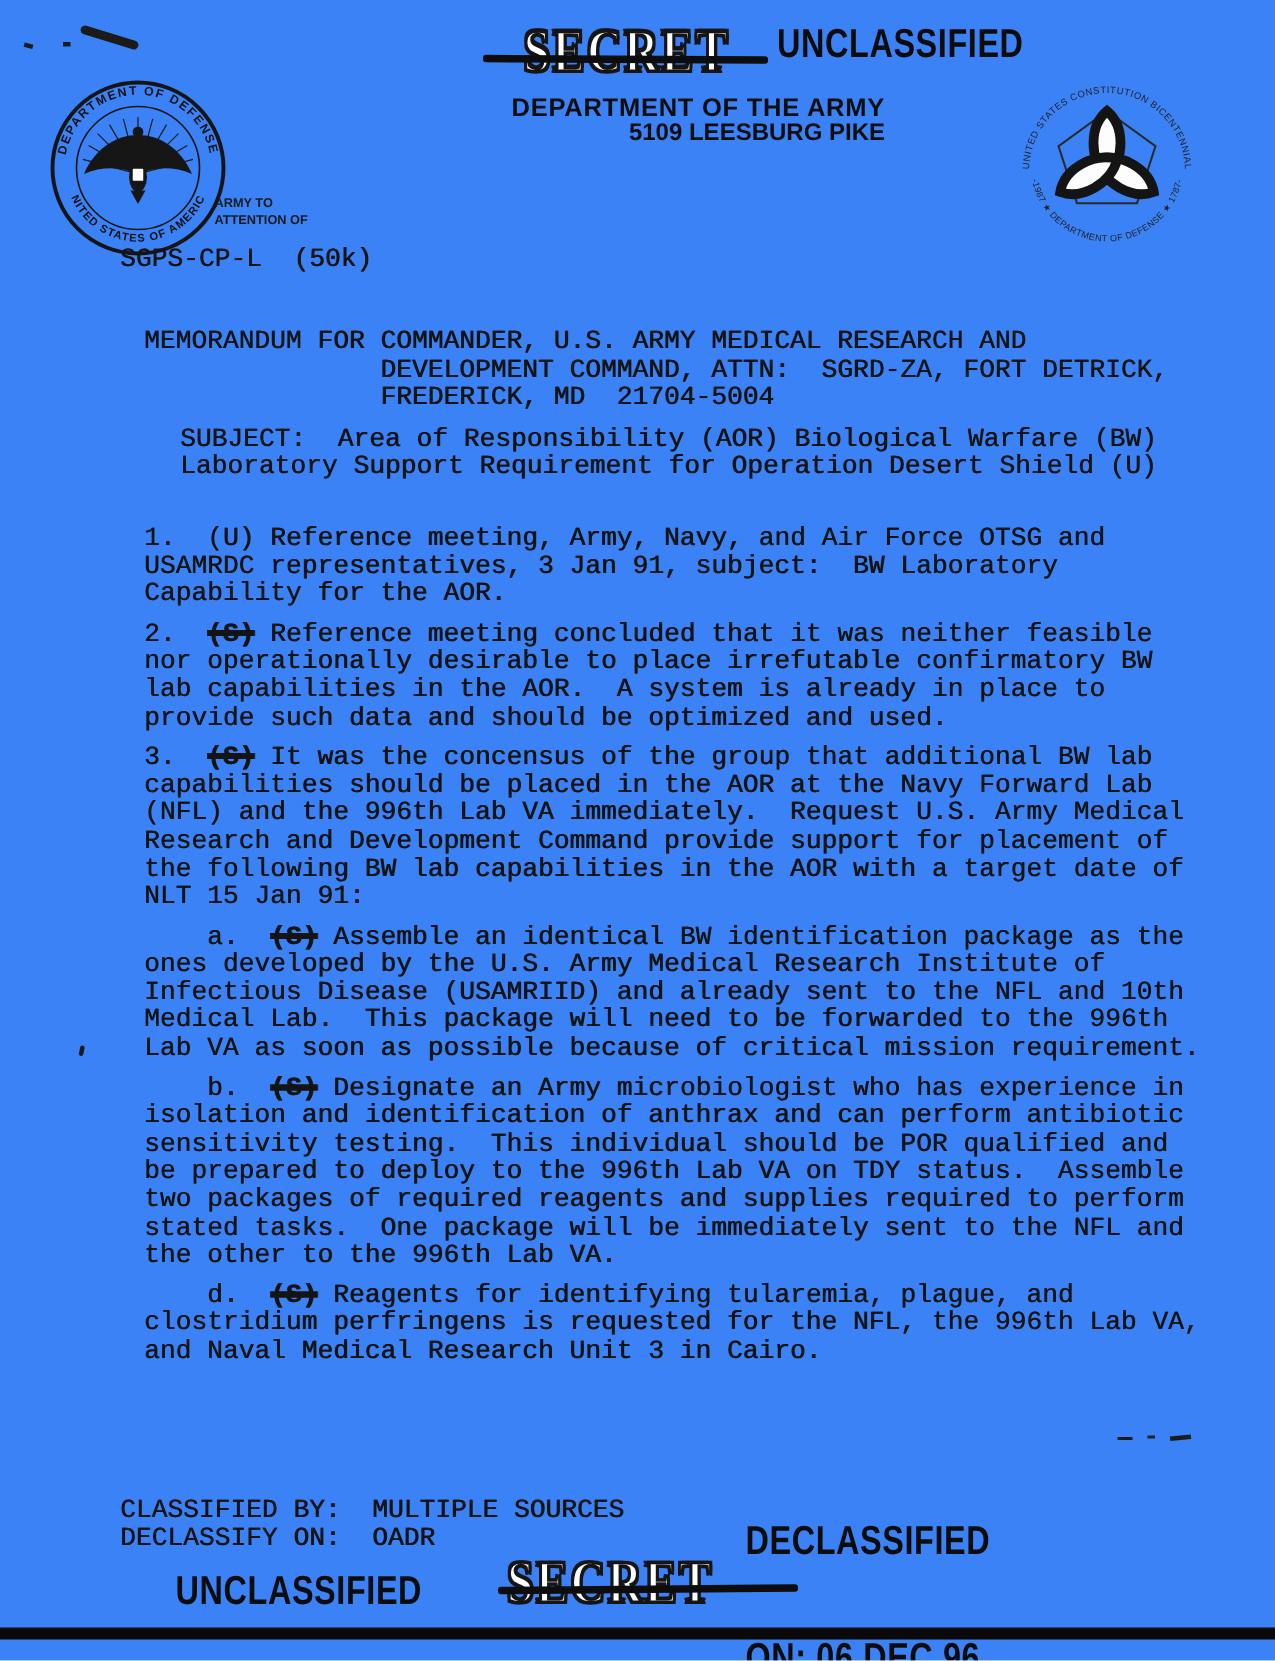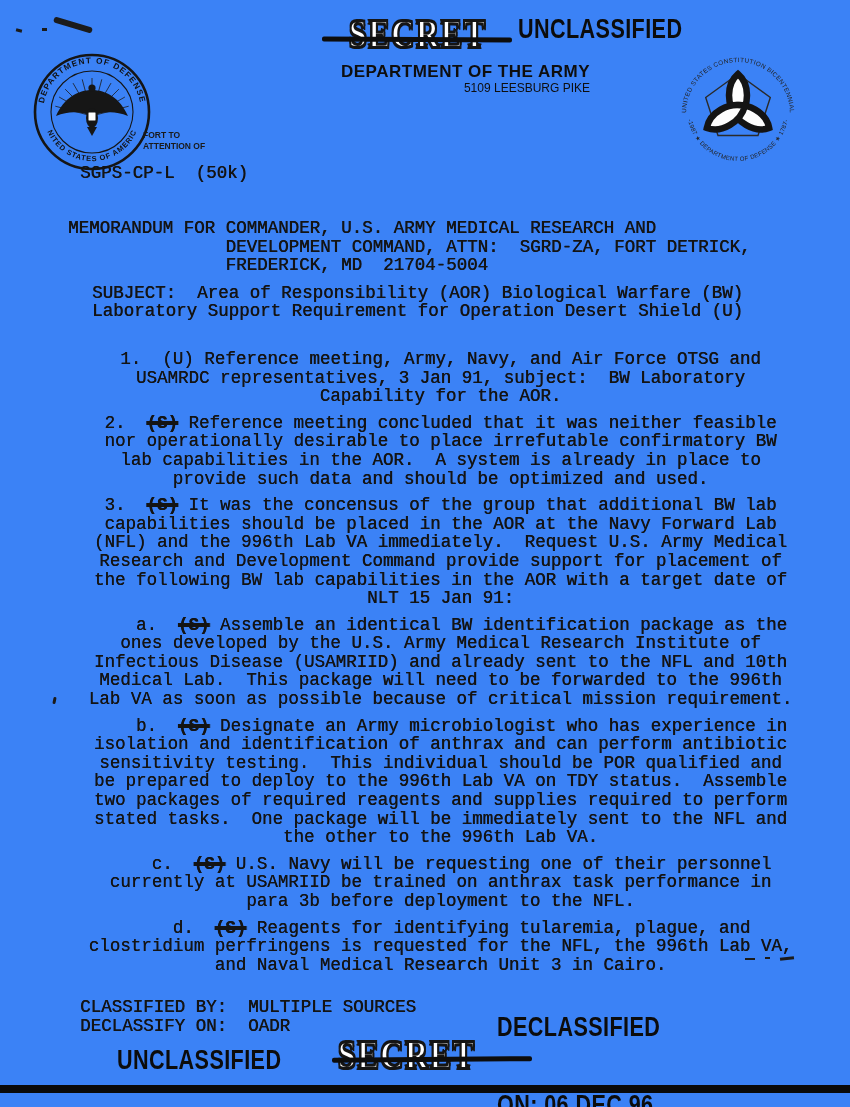--- a/index.html
+++ b/index.html
@@ -1,39 +1,39 @@
 <!DOCTYPE html>
 <html><head>
 <meta charset="utf-8">
 <style>
   html,body{margin:0;padding:0;background:#ffffff;}
   .page{position:relative;width:850px;height:1107px;background:#3b82f6;overflow:hidden;
         font-family:"Liberation Sans",sans-serif;color:#111;}
   
   .tw{font-family:"Liberation Mono",monospace;font-size:17.5px;line-height:18.6px;
       white-space:pre-wrap;color:#141414;text-shadow:0.4px 0 0 currentColor;margin:0;}
-  .body-block{position:absolute;left:68px;top:219px;width:745px;}
-  .para{margin:8px 0 0 0;text-align:center;}
+  .body-block{position:absolute;left:96px;top:219px;width:745px;}
+  .para{margin:8px 0 0 0;}
   .para-first{margin-top:29px;}
   .subject-block{margin-top:9px;margin-left:24px;}
   .mk-struck{text-decoration:line-through;text-decoration-thickness:3.5px;font-weight:bold;}
   
   .stamp{font-weight:bold;font-size:27px;line-height:26px;letter-spacing:0.5px;color:#0c0c0c;
          transform:scaleX(.8);transform-origin:0 0;white-space:pre;}
   .secret-stamp{font-family:"Liberation Serif",serif;font-weight:bold;font-size:40px;line-height:1;
          letter-spacing:2px;color:#fff;-webkit-text-stroke:2px #151515;
          text-shadow:-1.6px -1.6px 0 #151515,1.6px -1.6px 0 #151515,-1.6px 1.6px 0 #151515,1.6px 1.6px 0 #151515;
          transform:scaleX(.8);transform-origin:0 0;white-space:pre;}
   .strike-line{position:absolute;background:#0d0d0d;height:5px;border-radius:2px;}
   .abs{position:absolute;}
   
   .letterhead{position:absolute;left:250px;top:62px;width:340px;text-align:right;color:#0e0e0e;}
   .lh1{font-size:17px;font-weight:bold;line-height:19px;letter-spacing:0.5px;}
   .lh2{font-size:13px;font-weight:bold;line-height:16px;letter-spacing:0.3px;}
-  .lh3{font-size:12px;font-weight:normal;line-height:15px;}
+  .lh3{font-size:16px;font-weight:bold;line-height:15px;}
   .reply-to{position:absolute;left:143px;top:130px;font-size:8.5px;font-weight:bold;line-height:11px;
             white-space:pre-line;color:#1a1a1a;}
   
   .mark{position:absolute;background:#1b1b1b;}
   .footer-bar{position:absolute;left:0;top:1085px;width:850px;height:8px;background:#0a0a0a;}
 </style>
 </head>
 <body>
 
 <div class="page">
@@ -99,21 +99,21 @@
       <path d="M0,8 C-12,-4 -12,-26 0,-36 C12,-26 12,-4 0,8 Z" fill="#fdfdfd" stroke="#141414" stroke-width="6.5"></path>
       <path d="M0,8 C-12,-4 -12,-26 0,-36 C12,-26 12,-4 0,8 Z" fill="#fdfdfd" stroke="#141414" stroke-width="6.5" transform="rotate(120)"></path>
       <path d="M0,8 C-12,-4 -12,-26 0,-36 C12,-26 12,-4 0,8 Z" fill="#fdfdfd" stroke="#141414" stroke-width="6.5" transform="rotate(240)"></path>
     </g>
   </svg>
 
   <div class="letterhead">
     <div class="lh1">DEPARTMENT OF THE ARMY</div>
     <div class="lh3">5109 LEESBURG PIKE</div>
   </div>
-  <div class="reply-to">FORT TO
+  <div class="reply-to">ARMY TO
 ATTENTION OF</div>
 
   <div class="abs tw" style="left:80px;top:164px;text-align:right;">SGPS-CP-L  (50k)</div>
 
   <div class="body-block">
     <p class="tw">MEMORANDUM FOR COMMANDER, U.S. ARMY MEDICAL RESEARCH AND
                DEVELOPMENT COMMAND, ATTN:  SGRD-ZA, FORT DETRICK,
                FREDERICK, MD  21704-5004</p>
     <p class="tw subject-block">SUBJECT:  Area of Responsibility (AOR) Biological Warfare (BW)
 Laboratory Support Requirement for Operation Desert Shield (U)</p>
@@ -141,23 +141,20 @@
 Lab VA as soon as possible because of critical mission requirement.</span></p>
 
     <p class="tw para"><span>    b.  </span><span class="mk-struck">(S)</span><span> Designate an Army microbiologist who has experience in
 isolation and identification of anthrax and can perform antibiotic
 sensitivity testing.  This individual should be POR qualified and
 be prepared to deploy to the 996th Lab VA on TDY status.  Assemble
 two packages of required reagents and supplies required to perform
 stated tasks.  One package will be immediately sent to the NFL and
 the other to the 996th Lab VA.</span></p>
 
-    <p class="tw para"><span>    c.  </span><span class="mk-struck">(S)</span><span> U.S. Navy will be requesting one of their personnel
-currently at USAMRIID be trained on anthrax task performance in
-para 3b before deployment to the NFL.</span></p>
 
     <p class="tw para"><span>    d.  </span><span class="mk-struck">(S)</span><span> Reagents for identifying tularemia, plague, and
 clostridium perfringens is requested for the NFL, the 996th Lab VA,
 and Naval Medical Research Unit 3 in Cairo.</span></p>
   </div>
 
   <div class="mark" style="left:53px;top:697px;width:3px;height:7px;border-radius:2px;transform:rotate(12deg);"></div>
 
   <div class="mark" style="left:745px;top:958px;width:10px;height:2px;"></div>
   <div class="mark" style="left:765px;top:957px;width:5px;height:2px;"></div>

